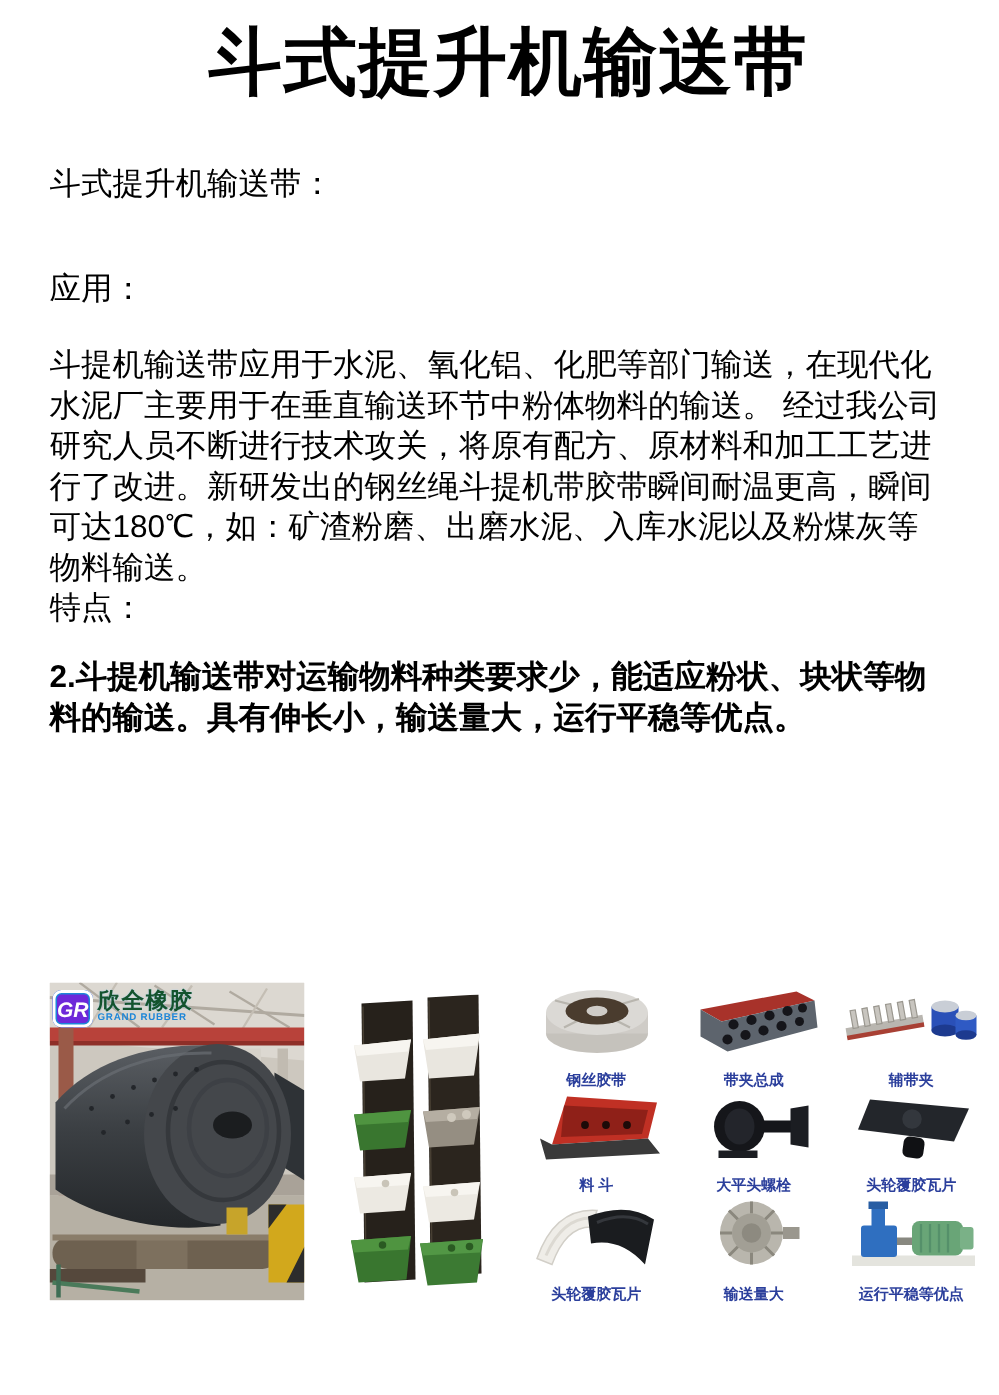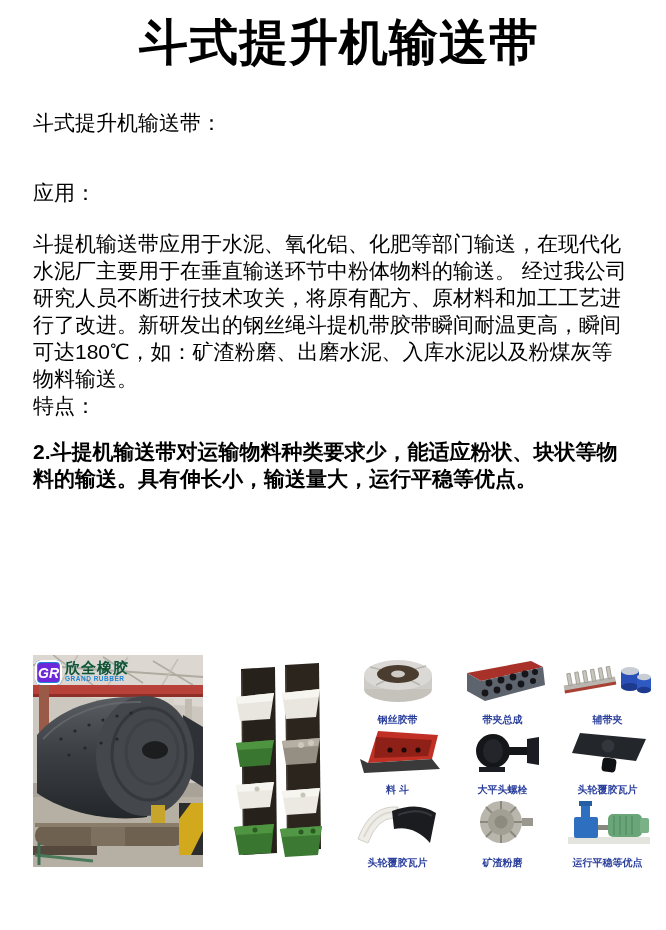--- a/index.html
+++ b/index.html
@@ -267,21 +267,21 @@
               <line x1="59" y1="25" x2="67" y2="25"></line>
             <line x1="31" y1="10" x2="37" y2="16"></line>
               <line x1="55" y1="34" x2="61" y2="40"></line>
             <line x1="61" y1="10" x2="55" y2="16"></line>
               <line x1="37" y1="34" x2="31" y2="40"></line>
           </g>
           <circle cx="46" cy="25" r="13" fill="#a29f95"></circle>
           <circle cx="46" cy="25" r="6.5" fill="#8d8a80"></circle>
           <rect x="67" y="21" width="11" height="8" fill="#9a978e"></rect>
         </svg>
-        <figcaption class="part-label">矿渣粉磨</figcaption>
+        <figcaption class="part-label">输送量大</figcaption>
       </figure>
 
       <figure class="part-card">
         <svg width="96" height="52" viewBox="0 0 96 52">
           <rect x="8" y="40" width="82" height="7" fill="#e4e4de"></rect>
           <rect x="14" y="20" width="24" height="21" rx="2" fill="#2f6fc0"></rect>
           <rect x="21" y="7" width="9" height="14" fill="#2f6fc0"></rect>
           <rect x="19" y="4" width="13" height="5" fill="#275da3"></rect>
           <rect x="38" y="28" width="10" height="5" fill="#888880"></rect>
           <rect x="48" y="17" width="34" height="23" rx="5" fill="#69a577"></rect>

